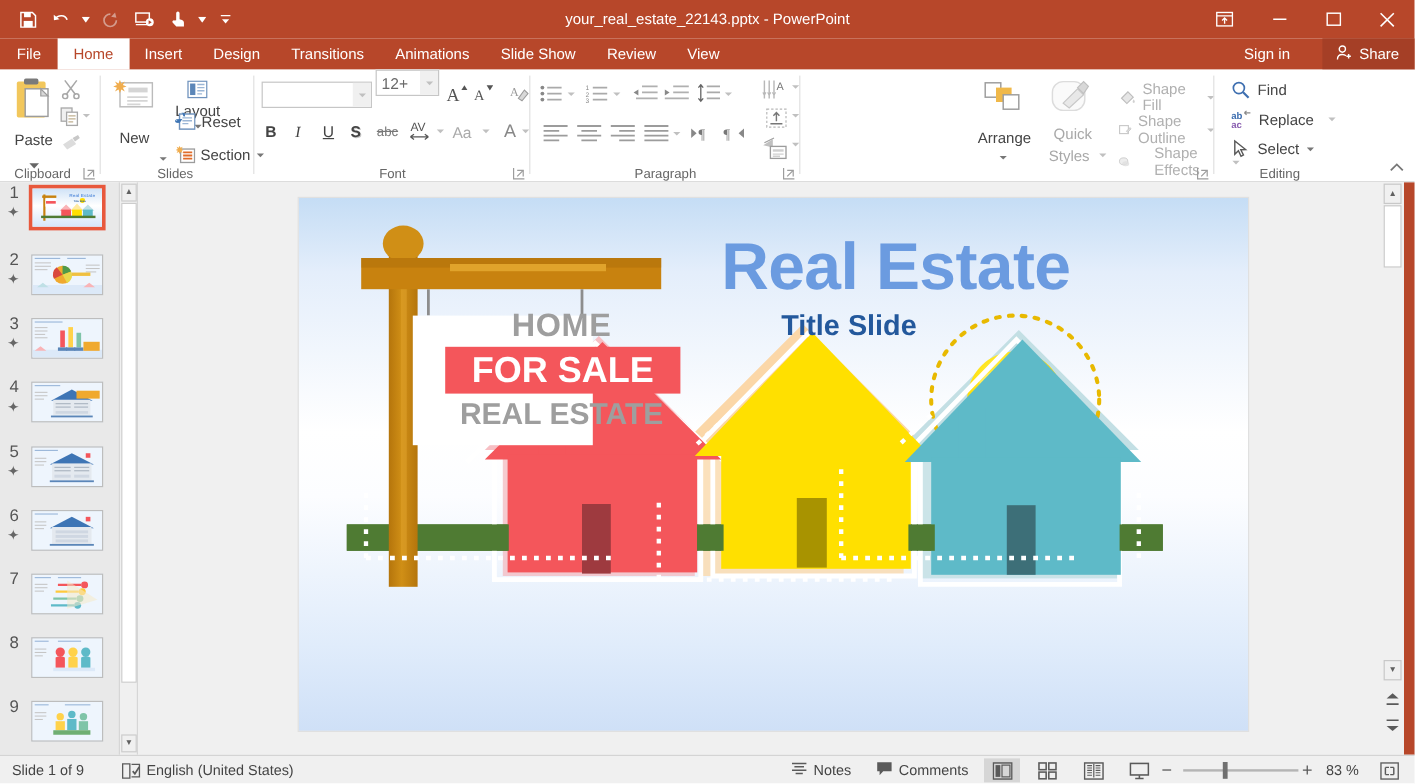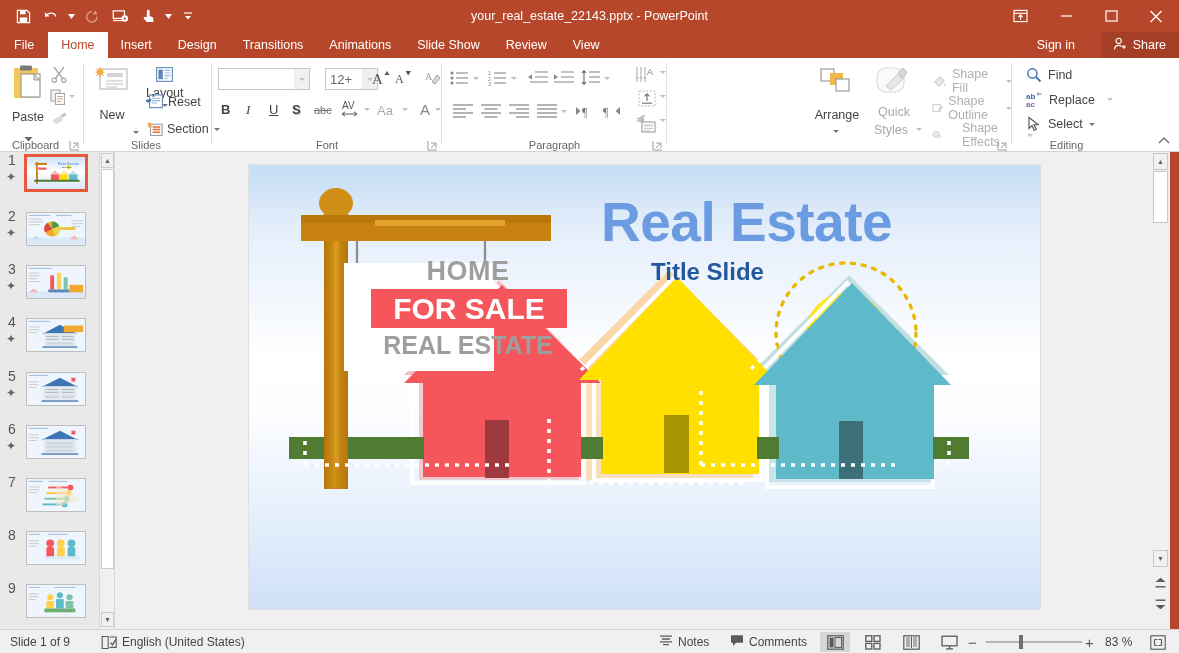--- a/index.html
+++ b/index.html
@@ -359,21 +359,21 @@
       <div class="gdiv"></div>
     </div>
 
     <div class="rgroup" style="left:212px; width:230px;">
       <div class="fontbox" style="left:6px; top:10px; width:92px;">
         <span class="txt"></span>
         <span class="drop">
             <div class="caret-s caret-dim"></div>
           </span>
       </div>
-      <div class="fontbox" style="left:101px; top:10px; width:53px;margin-left:12px;">
+      <div class="fontbox" style="left:101px; top:0; width:53px;">
         <span class="txt" style="color:#6a6a6a; font-size:13px;">12+</span>
         <span class="drop">
             <div class="caret-s caret-dim"></div>
           </span>
       </div>
       <div class="ftbtn" style="left:160px; top:11px;">
         <svg width="18" height="18" viewBox="0 0 18 18">
             <text x="0" y="15" font-family="Liberation Serif, serif" font-size="15" fill="#555">A</text>
             <path d="M12.5 6 L15 2 L17.5 6 Z" fill="#555"></path>
           </svg>

